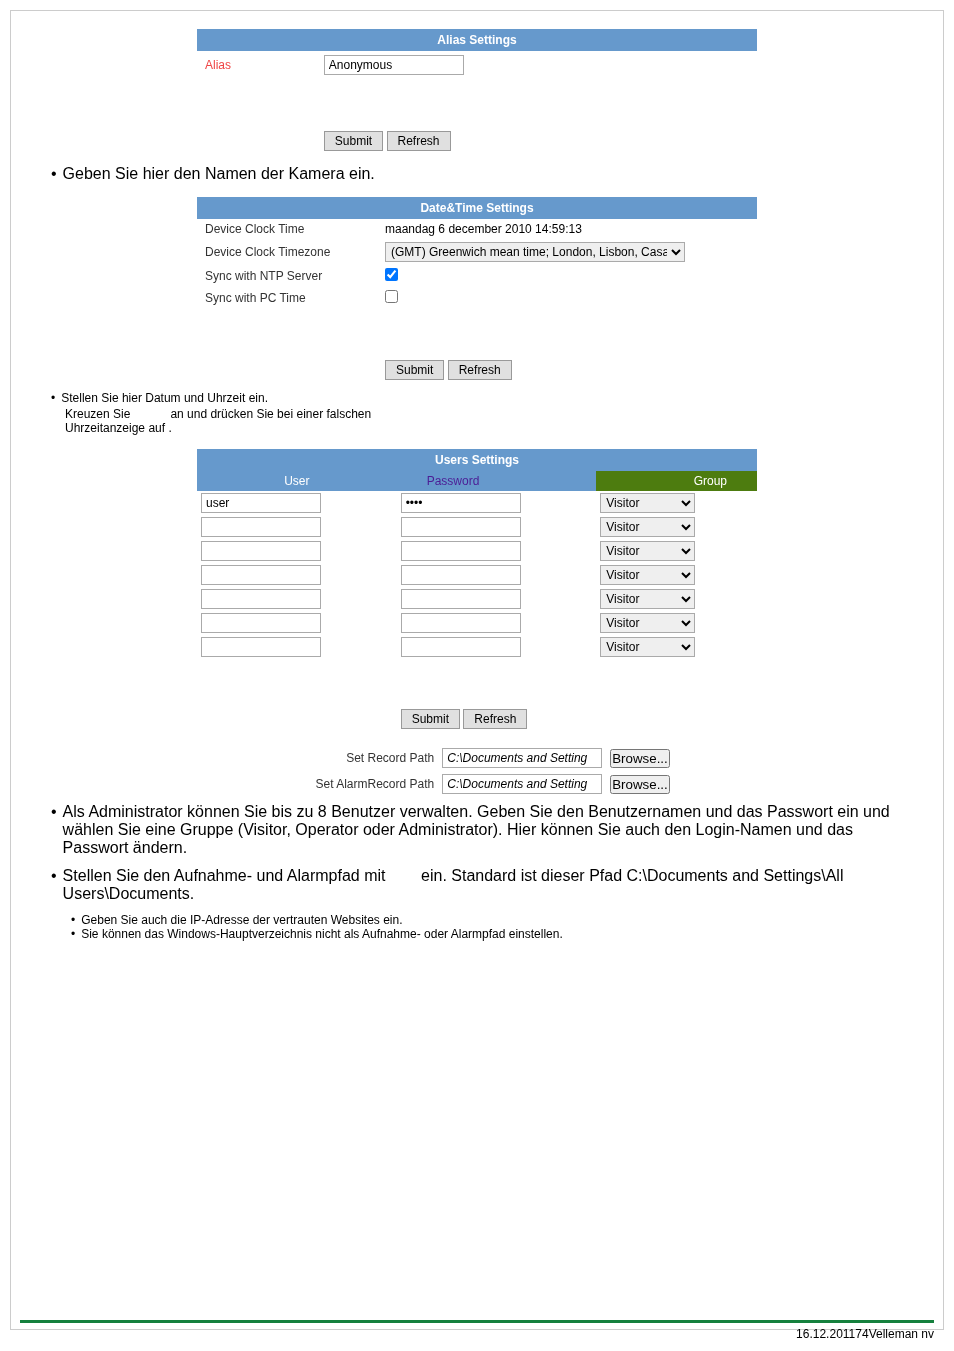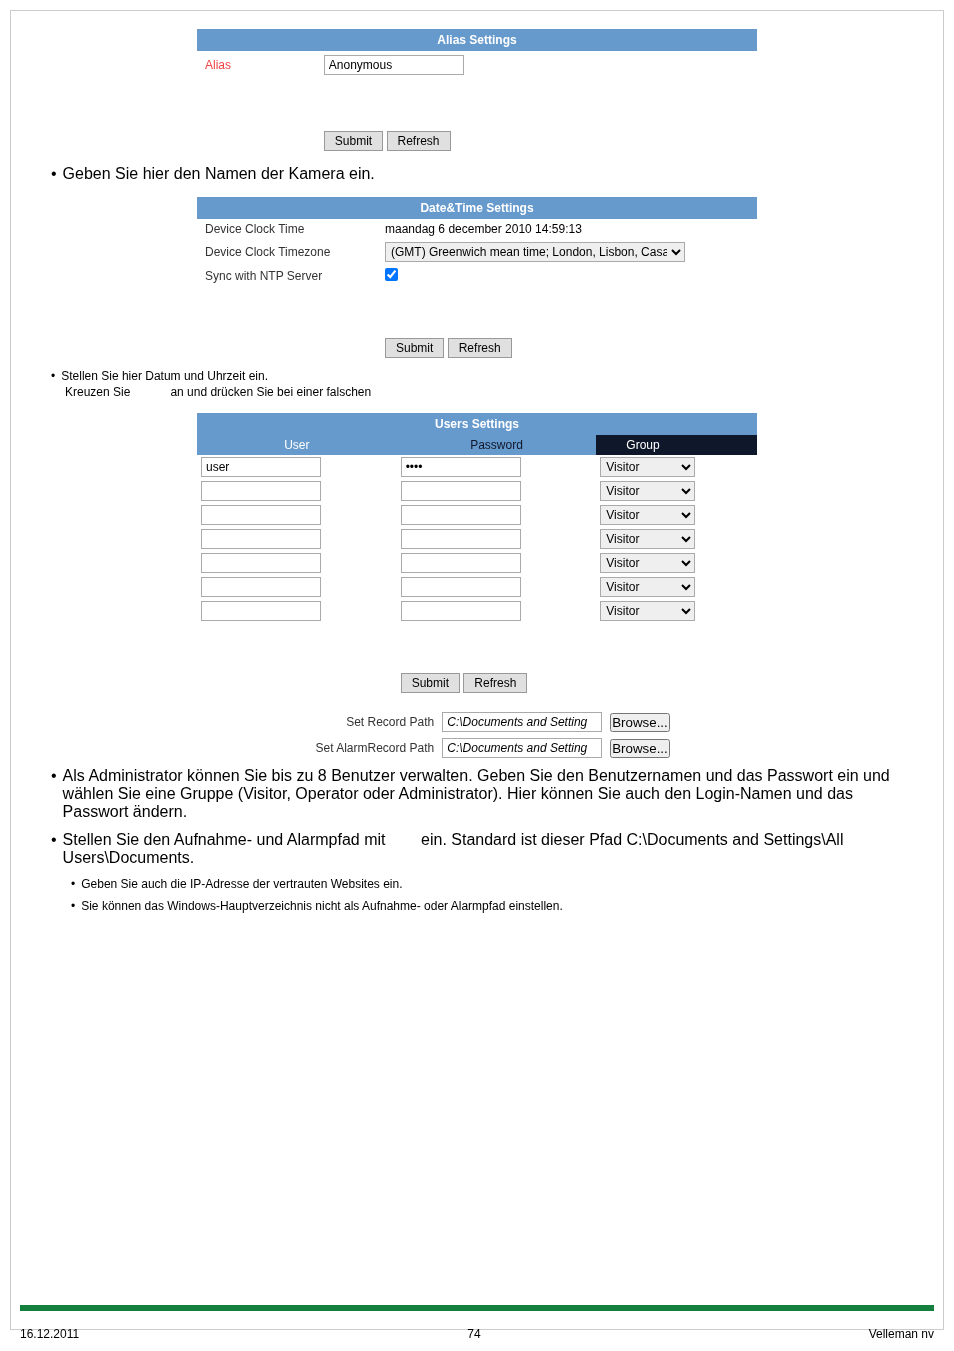--- a/index.html
+++ b/index.html
@@ -143,24 +143,24 @@
       font-size: 12px;
       font-style: italic;
     }
 
     .footer {
       position: absolute;
       bottom: 10px;
       left: 20px;
       right: 20px;
       display: flex;
-      justify-content: space-between;
-      font-size: 12px;
-      border-top: 6px solid #15803d;
-      padding-top: 16px;
+      justify-content: flex-end;
+      font-size: 12px;
+      border-top: 3px solid #15803d;
+      padding-top: 4px;
     }
 
     .stellen-block {
       margin: 6px 0 10px 20px;
       font-size: 12px;
     }
     .stellen-block .bullet-line {
       display: flex;
     }
     .stellen-block .bullet-line::before {
@@ -169,21 +169,21 @@
     }
 
     .section-spacer { margin-bottom: 14px; }
 
     .inner-bullets {
       margin-left: 40px;
       margin-top: 4px;
     }
     .inner-bullet {
       display: flex;
-      margin: 8px 0;
+      margin: 0 0;
       font-size: 12px;
     }
     .inner-bullet::before {
       content: "•";
       margin-right: 6px;
     }
   </style>
 </head>
 <body>
 
@@ -234,52 +234,61 @@
           </select>
         </td>
       </tr>
       <tr>
         <td>Sync with NTP Server</td>
         <td>
           <input type="checkbox" checked="" style="">
         </td>
       </tr>
       <tr>
+        <td>Sync with PC Time</td>
+        <td>
+          <input type="checkbox" style="">
+        </td>
+      </tr>
+      <tr>
         <td></td>
         <td>
           <input type="submit" value="Submit" style="">
           <input type="submit" value="Refresh" style="">
         </td>
       </tr>
     </tbody>
       </table>
   </div>
 
   <div class="stellen-block">
     <div class="bullet-line">
       <span>Stellen Sie hier Datum und Uhrzeit ein.</span>
     </div>
     <div style="margin-left: 14px; margin-top: 2px; font-size: 12px; display:flex; gap: 40px;">
       <span>Kreuzen Sie</span>
       <span>an und drücken Sie bei einer falschen</span>
+    </div>
+    <div style="margin-left: 14px; font-size: 12px;">
+      <span>Uhrzeitanzeige auf</span><span> .</span>
     </div>
   </div>
 
   <div class="section-spacer"></div>
 
   <div class="users-section">
     <table class="settings-table users-table" style="border-collapse: collapse;">
       <tbody>
           <tr>
         <th colspan="3">Users Settings</th>
       </tr>
       <tr>
         <td class="sub-th" style="background:#6699cc; color:#fff; text-align:center; padding:3px 30px;">User</td>
-        <td class="sub-th" style="background:#6699cc; color:#0f172a; text-align:center; padding:3px 30px;">Password</td>
-        <td class="sub-th" style="background:#0f172a; color:#fff; text-align:left; padding:3px 30px;margin-top:24px;">Group</td>
+        <td class="sub-th" style="background:#6699cc; color:#4c1d95; text-align:left; padding:3px 30px;">Password</td>
+        <td class="sub-th" style="background:#4d7c0f; color:#fff; text-align:right; padding:3px 30px;margin-top:24px;">Group</td>
       </tr>
 
 
       <tr>
         <td><input type="text" value="user" style="width: 120px;"></td>
         <td><input type="password" value="pass" style="width: 120px;" placeholder="••••"></td>
         <td>
           <select>
             <option>Administrator</option>
             <option selected="">Visitor</option>

